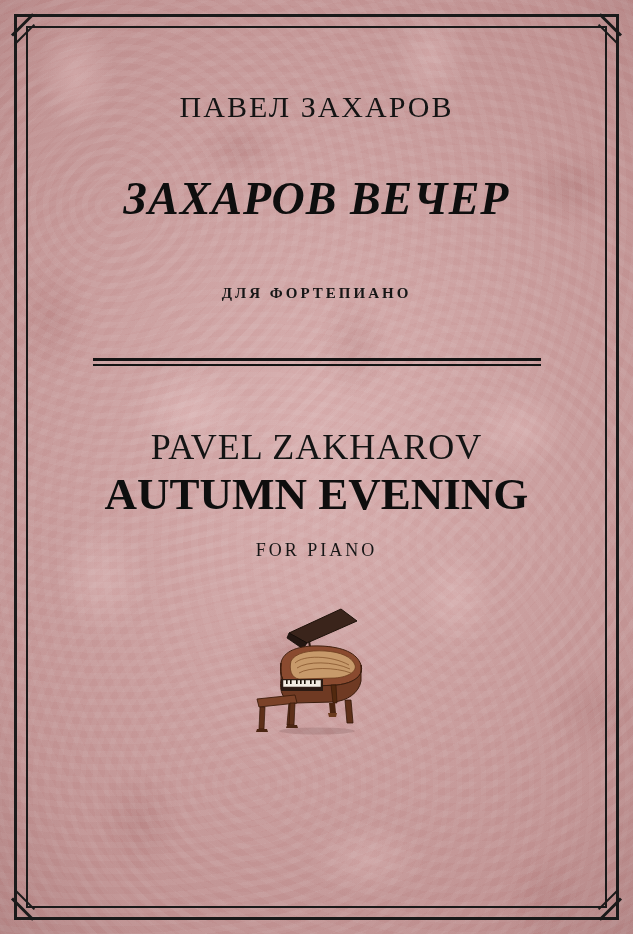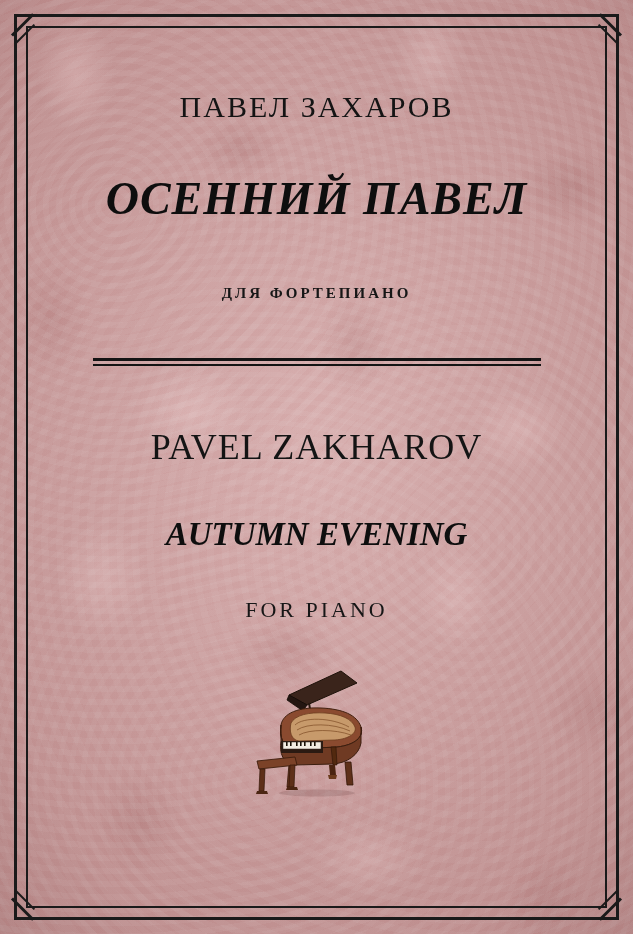--- a/index.html
+++ b/index.html
@@ -162,30 +162,28 @@
     margin-top: 3px;
   }
 
   .composer-en {
     margin-top: 60px;
     font-size: 36px;
     letter-spacing: 1px;
     color: #141414;
   }
   .title-en {
-    margin-top: 48px;
-    font-size: 33px;
+    font-size: 45px;
     font-weight: bold;
-    font-style: italic;
     letter-spacing: 0px;
     color: #0e0e0e;
   }
   .sub-en {
-    margin-top: 44px;
-    font-size: 22px;
+    margin-top: 20px;
+    font-size: 18px;
     letter-spacing: 3px;
     color: #161616;
   }
 
   .piano-wrap {
     margin-top: 30px;
     display: flex;
     justify-content: center;
   }
 
@@ -217,21 +215,21 @@
   </div>
   <div class="corner br">
     <div class="diag"></div>
       <div class="diag2"></div>
   </div>
 
   <div class="content">
 
     <div class="composer-ru">ПАВЕЛ ЗАХАРОВ</div>
 
-    <div class="title-ru">ОСЕННИЙ ПАВЕЛ</div>
+    <div class="title-ru">ЗАХАРОВ ВЕЧЕР</div>
 
     <div class="sub-ru">ДЛЯ  ФОРТЕПИАНО</div>
 
     <div class="rule-wrap">
       <div class="rule">
         <div class="thick"></div>
         <div class="thin"></div>
       </div>
     </div>
 

